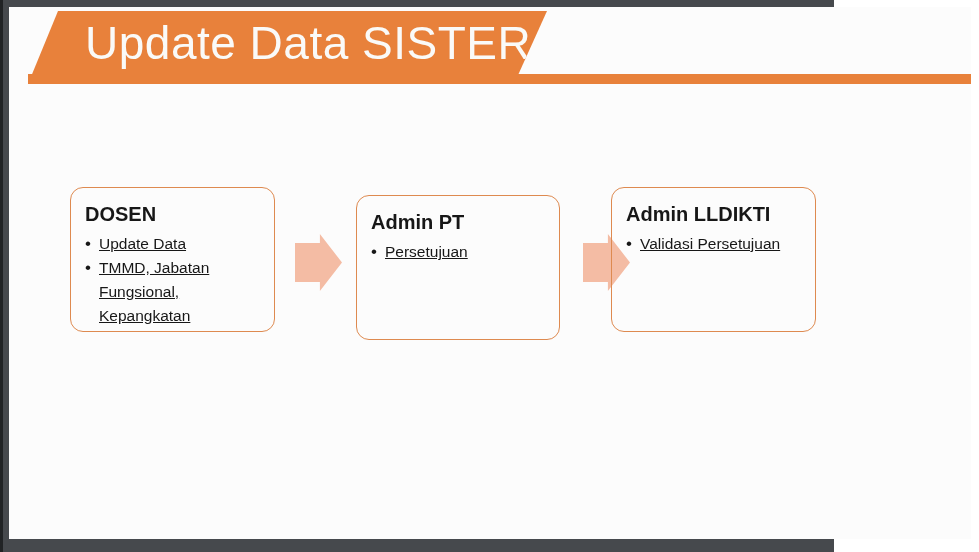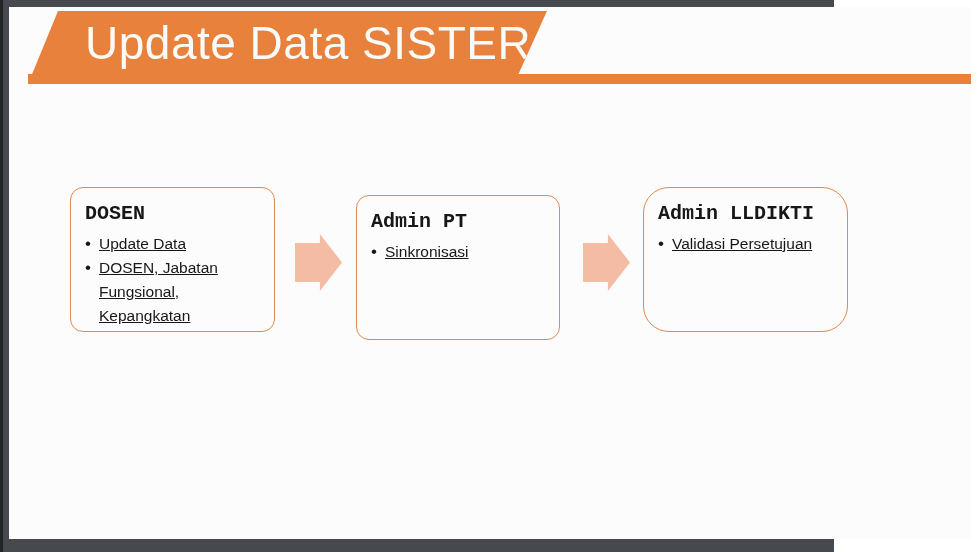--- a/index.html
+++ b/index.html
@@ -49,29 +49,28 @@
   .flow-box {
     position: absolute; top: 180px;
     width: 205px; height: 145px;
     border: 1.5px solid var(--box-border, #DE8A50);
     border-radius: 13px;
     background: transparent;
     padding: 11px 13px;
   }
   .flow-box.b1 { left: 61px; }
   .flow-box.b2 { left: 347px; width: 204px; margin-top: 8px; }
-  .flow-box.b3 { left: 634px; border-radius: 26px; }
+  .flow-box.b3 { left: 602px; }
 
   .box-title {
     font-size: 20px;
     font-weight: 700;
     color: var(--body-text, #171717);
     line-height: 24px;
     margin: 3px 0 6px 1px;
-    font-family: Liberation Mono, monospace;
   }
   .bullets {
     list-style: none;
     font-size: 15.5px;
     color: var(--body-text, #171717);
     text-decoration: underline;
   }
   .bullets li {
     position: relative;
     padding-left: 15px;
@@ -105,30 +104,30 @@
     <div class="header-bar"></div>
 
     <div class="banner">
       <span class="title">Update Data SISTER</span>
     </div>
 
     <div class="flow-box b1">
       <div class="box-title">DOSEN</div>
       <ul class="bullets">
           <li>Update Data</li>
-          <li>DOSEN, Jabatan Fungsional, Kepangkatan</li>
+          <li>TMMD, Jabatan Fungsional, Kepangkatan</li>
         </ul>
     </div>
 
     <div class="block-arrow a1"></div>
 
     <div class="flow-box b2">
       <div class="box-title">Admin PT</div>
       <ul class="bullets">
-          <li>Sinkronisasi</li>
+          <li>Persetujuan</li>
         </ul>
     </div>
 
     <div class="block-arrow a2"></div>
 
     <div class="flow-box b3">
       <div class="box-title">Admin LLDIKTI</div>
       <ul class="bullets">
           <li>Validasi Persetujuan</li>
         </ul>

